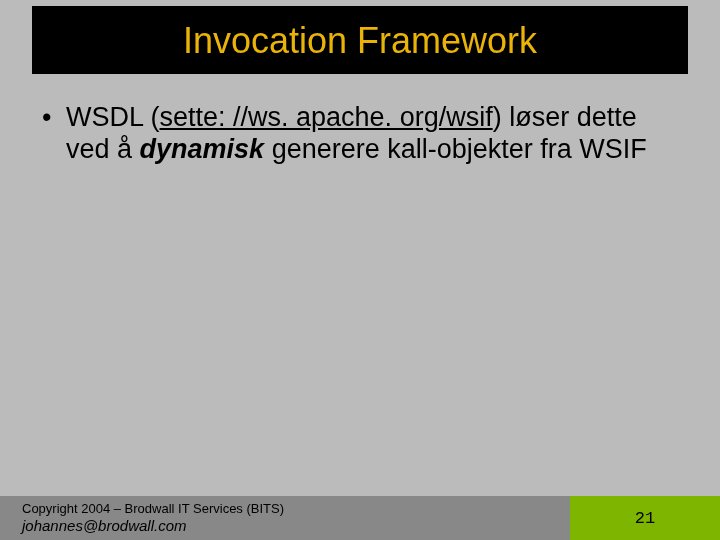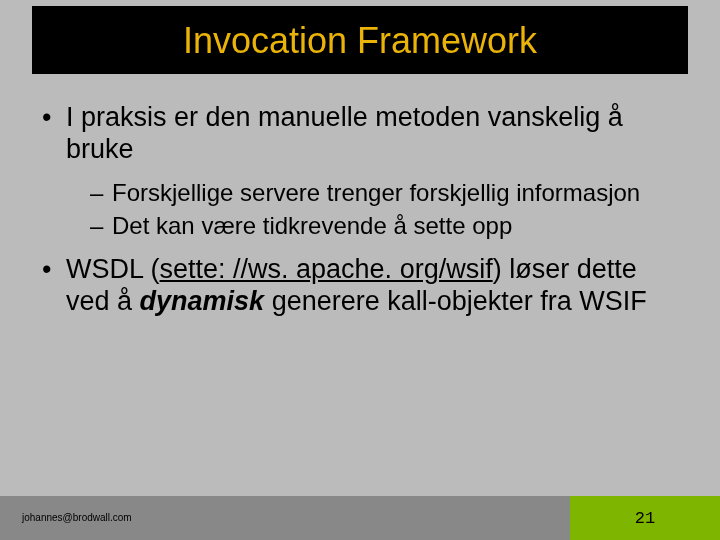--- a/index.html
+++ b/index.html
@@ -65,50 +65,44 @@
   .footer-left {
     background: #888888;
     flex: 1;
     color: #000;
     padding: 4px 12px 4px 22px;
     display: flex;
     flex-direction: column;
     justify-content: center;
   }
   .footer-left .copy { font-size: 13px; line-height: 1.2; }
-  .footer-left .email { font-size: 10px; line-height: 1.2; }
+  .footer-left .email { font-size: 15px; line-height: 1.2; font-style: italic; }
   .footer-right {
     background: #7db500;
     width: 150px;
     color: #000;
     font-size: 17px;
     display: flex;
     align-items: center;
     justify-content: center;
     font-family: Liberation Mono, monospace;
   }
 </style>
 </head>
 <body>
 
 <div class="title-bar">Invocation Framework</div>
 
 <div class="content">
   <ul class="top">
     <li>
-      <span>I praksis er den manuelle metoden vanskelig å bruke</span>
-      <ul class="sub">
-        <li>Forskjellige servere trenger forskjellig informasjon</li>
-        <li>Det kan være tidkrevende å sette opp</li>
-      </ul>
-    </li>
-    <li>
       <span>WSDL (</span><span class="link">sette: //ws. apache. org/wsif</span><span>) løser dette ved å </span><span class="ital">dynamisk</span><span> generere kall-objekter fra WSIF</span>
     </li>
   </ul>
 </div>
 
 <div class="footer">
   <div class="footer-left">
+    <div class="copy">Copyright 2004 – Brodwall IT Services (BITS)</div>
     <div class="email">johannes@brodwall.com</div>
   </div>
   <div class="footer-right">21</div>
 </div>
 
 </body></html>

